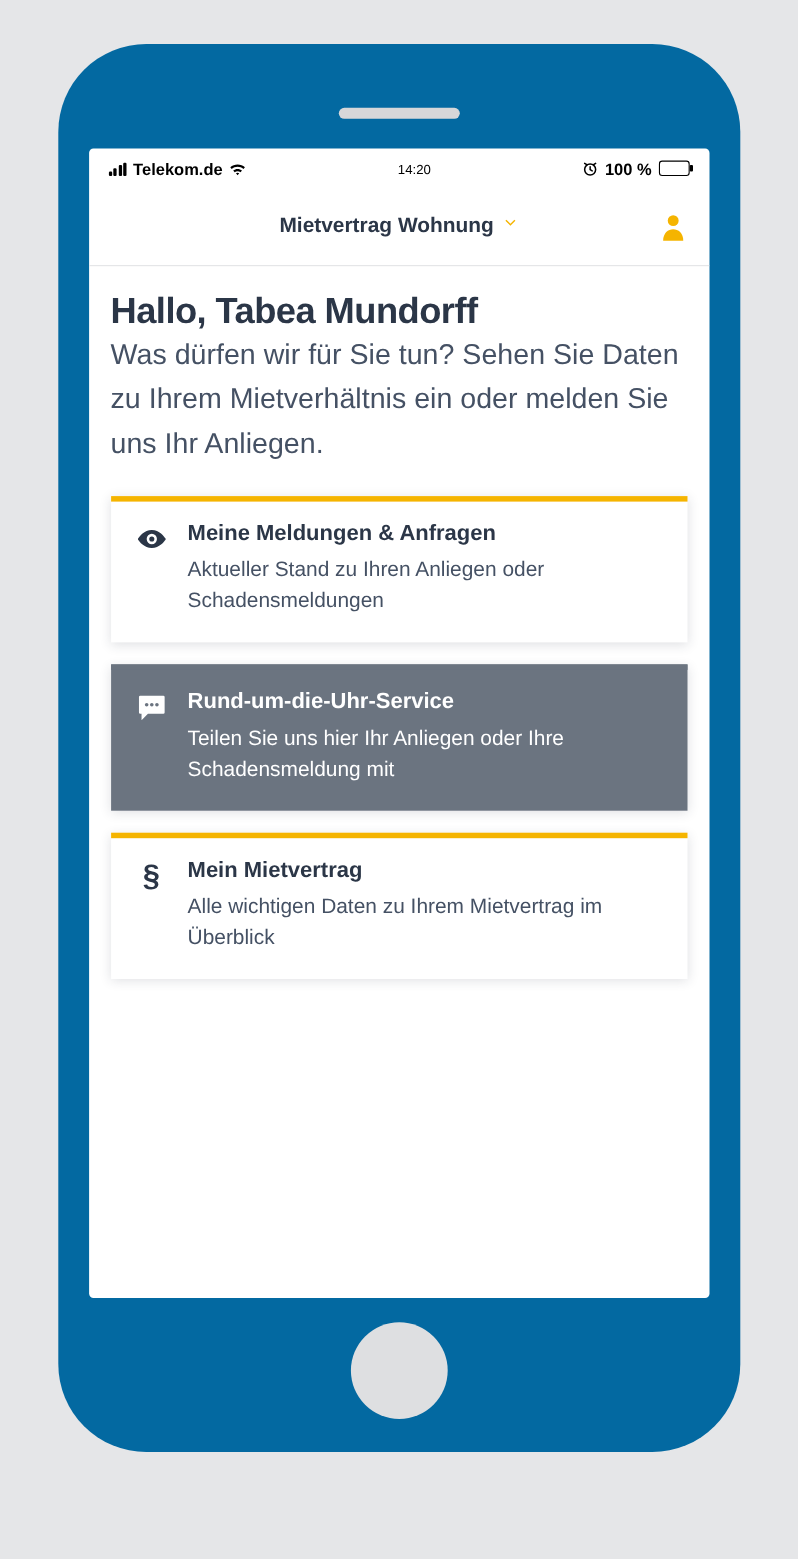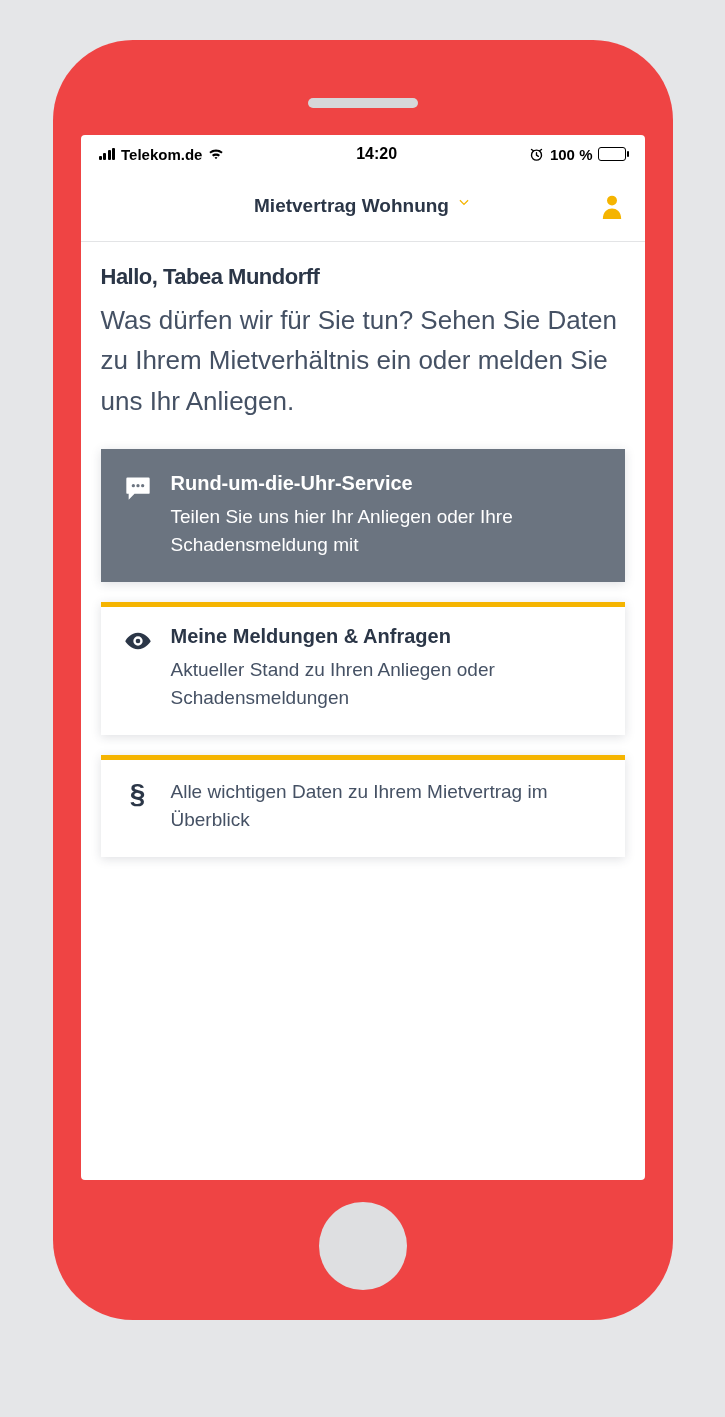--- a/index.html
+++ b/index.html
@@ -10,21 +10,21 @@
     align-items: flex-start;
     justify-content: center;
     font-family: -apple-system, "Segoe UI", "Helvetica Neue", Arial, sans-serif;
     -webkit-font-smoothing: antialiased;
     padding-top: 40px;
     width: 725px;
     height: 1417px;
   }
   .phone {
     width: 620px;
-    background: #ef4444;
+    background: #0369a1;
     border-radius: 80px;
     padding: 95px 28px 140px 28px;
     position: relative;
   }
   .speaker {
     width: 110px;
     height: 10px;
     background: #d6d7d9;
     border-radius: 10px;
     position: absolute;
@@ -56,21 +56,21 @@
     height: 38px;
     display: flex;
     align-items: center;
     justify-content: space-between;
     padding: 0 18px;
     font-size: 15px;
     font-weight: 600;
     color: #000;
   }
   .status-left { display: flex; align-items: center; gap: 6px; }
-  .status-right { display: flex; align-items: center; gap: 6px; }
+  .status-right { display: flex; align-items: flex-start; gap: 6px; }
   .signal-icon { display: flex; align-items: flex-end; gap: 1.5px; height: 12px;}
   .signal-icon span { display:block; width:3px; background:#000; border-radius:1px;}
   .signal-icon span:nth-child(1){height:4px}
   .signal-icon span:nth-child(2){height:7px}
   .signal-icon span:nth-child(3){height:10px}
   .signal-icon span:nth-child(4){height:12px}
   .wifi-icon { width:16px; height:12px; }
   .battery {
     width: 28px; height: 14px; border: 1.5px solid #000; border-radius: 3px; position: relative;
   }
@@ -104,25 +104,24 @@
     width: 22px; height: 26px; fill:#f5b400;
   }
 
   
   .content {
     flex:1;
     overflow:hidden;
     padding: 22px 20px 0 20px;
   }
   .greeting {
-    font-size: 22px;
+    font-size: 33px;
     font-weight: 800;
     color: #2b3647;
     letter-spacing: -0.5px;
-    margin-bottom: 10px;
   }
   .subtitle {
     font-size: 26px;
     color: #455164;
     line-height: 1.55;
     margin-bottom: 28px;
   }
   .cards { display:flex; flex-direction:column; gap: 20px; }
   .card {
     border-top: 5px solid #f5b400;
@@ -171,21 +170,21 @@
           <span></span>
             <span></span>
             <span></span>
             <span></span>
         </span>
         <span>Telekom.de</span>
         <svg class="wifi-icon" viewBox="0 0 24 18">
           <path d="M12 17 L14.2 14.3 C13 13.3 11 13.3 9.8 14.3 Z M6 10.5 C9.3 7.6 14.7 7.6 18 10.5 L16 12.9 C13.8 11 10.2 11 8 12.9 Z M2 6 C7.5 1 16.5 1 22 6 L20 8.4 C15.6 4.5 8.4 4.5 4 8.4 Z" fill="#000"></path>
         </svg>
       </div>
-      <div style="font-weight:700;font-size:16px;">14:20</div>
+      <div style="font-weight:400;font-size:12px;">14:20</div>
       <div class="status-right">
         <svg class="alarm-icon" viewBox="0 0 24 24">
           <circle cx="12" cy="13" r="8" fill="none" stroke="#000" stroke-width="2.2"></circle>
           <path d="M12 9v4l3 2" stroke="#000" stroke-width="2.2" fill="none" stroke-linecap="round"></path>
           <path d="M4 4l3 2M20 4l-3 2" stroke="#000" stroke-width="2.2" stroke-linecap="round"></path>
         </svg>
         <span>100 %</span>
         <span class="battery"><span class="battery-fill"></span></span>
       </div>
     </div>
@@ -202,51 +201,52 @@
         <path d="M2 27 C2 19 7 15.5 12 15.5 C17 15.5 22 19 22 27 Z"></path>
       </svg>
     </div>
 
     <div class="content">
       <h1 class="greeting">Hallo, Tabea Mundorff</h1>
       <p class="subtitle">Was dürfen wir für Sie tun? Sehen Sie Daten zu Ihrem Mietverhältnis ein oder melden Sie uns Ihr Anliegen.</p>
 
       <div class="cards">
 
+        <div class="card">
+          <div class="card-icon">
+            <svg viewBox="0 0 24 24">
+                <path fill="#2b3647" d="M12 5C6 5 2.3 10.2 1.3 11.7a.8.8 0 0 0 0 .9C2.3 14 6 19 12 19s9.7-5 10.7-6.4a.8.8 0 0 0 0-.9C21.7 10.2 18 5 12 5zm0 11a4 4 0 1 1 0-8 4 4 0 0 1 0 8z"></path>
+                <circle cx="12" cy="12" r="2" fill="#2b3647"></circle>
+              </svg>
+          </div>
+          <div class="card-body">
+            <div class="card-title">Meine Meldungen &amp; Anfragen</div>
+            <div class="card-desc">Aktueller Stand zu Ihren Anliegen oder Schadensmeldungen</div>
+          </div>
+        </div>
+
         <div class="card active">
           <div class="card-icon">
             <svg viewBox="0 0 24 24">
                 <path fill="#fff" d="M3 3h18a1 1 0 0 1 1 1v12a1 1 0 0 1-1 1H9l-5 5V17H3a1 1 0 0 1-1-1V4a1 1 0 0 1 1-1z"></path>
                 <circle cx="8" cy="10" r="1.4" fill="#6b7480"></circle>
                 <circle cx="12" cy="10" r="1.4" fill="#6b7480"></circle>
                 <circle cx="16" cy="10" r="1.4" fill="#6b7480"></circle>
               </svg>
           </div>
           <div class="card-body">
             <div class="card-title">Rund-um-die-Uhr-Service</div>
             <div class="card-desc">Teilen Sie uns hier Ihr Anliegen oder Ihre Schadensmeldung mit</div>
           </div>
         </div>
 
         <div class="card">
-          <div class="card-icon">
-            <svg viewBox="0 0 24 24">
-                <path fill="#2b3647" d="M12 5C6 5 2.3 10.2 1.3 11.7a.8.8 0 0 0 0 .9C2.3 14 6 19 12 19s9.7-5 10.7-6.4a.8.8 0 0 0 0-.9C21.7 10.2 18 5 12 5zm0 11a4 4 0 1 1 0-8 4 4 0 0 1 0 8z"></path>
-                <circle cx="12" cy="12" r="2" fill="#2b3647"></circle>
-              </svg>
-          </div>
-          <div class="card-body">
-            <div class="card-title">Meine Meldungen &amp; Anfragen</div>
-            <div class="card-desc">Aktueller Stand zu Ihren Anliegen oder Schadensmeldungen</div>
-          </div>
-        </div>
-
-        <div class="card">
           <div class="card-icon" style="font-size:28px;font-weight:800;color:#2b3647;line-height:1;">§</div>
           <div class="card-body">
+            <div class="card-title">Mein Mietvertrag</div>
             <div class="card-desc">Alle wichtigen Daten zu Ihrem Mietvertrag im Überblick</div>
           </div>
         </div>
 
 
       </div>
     </div>
 
   </div>
 

